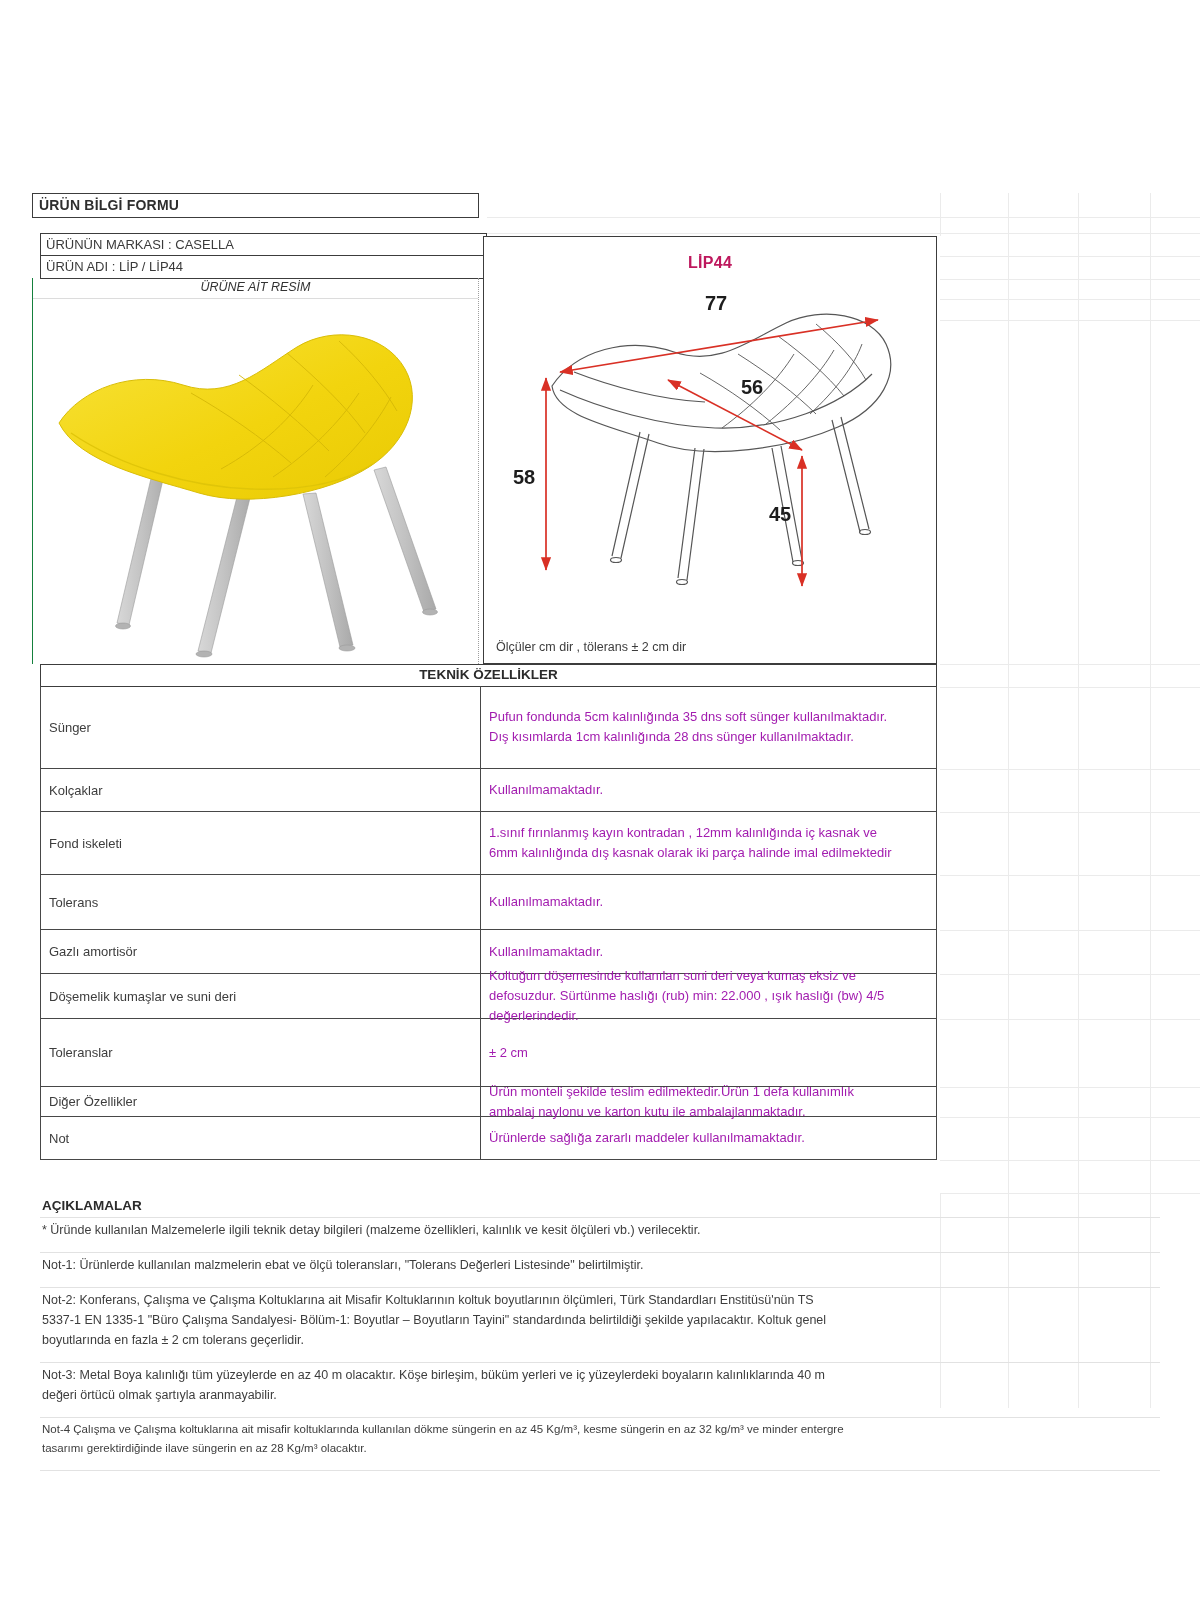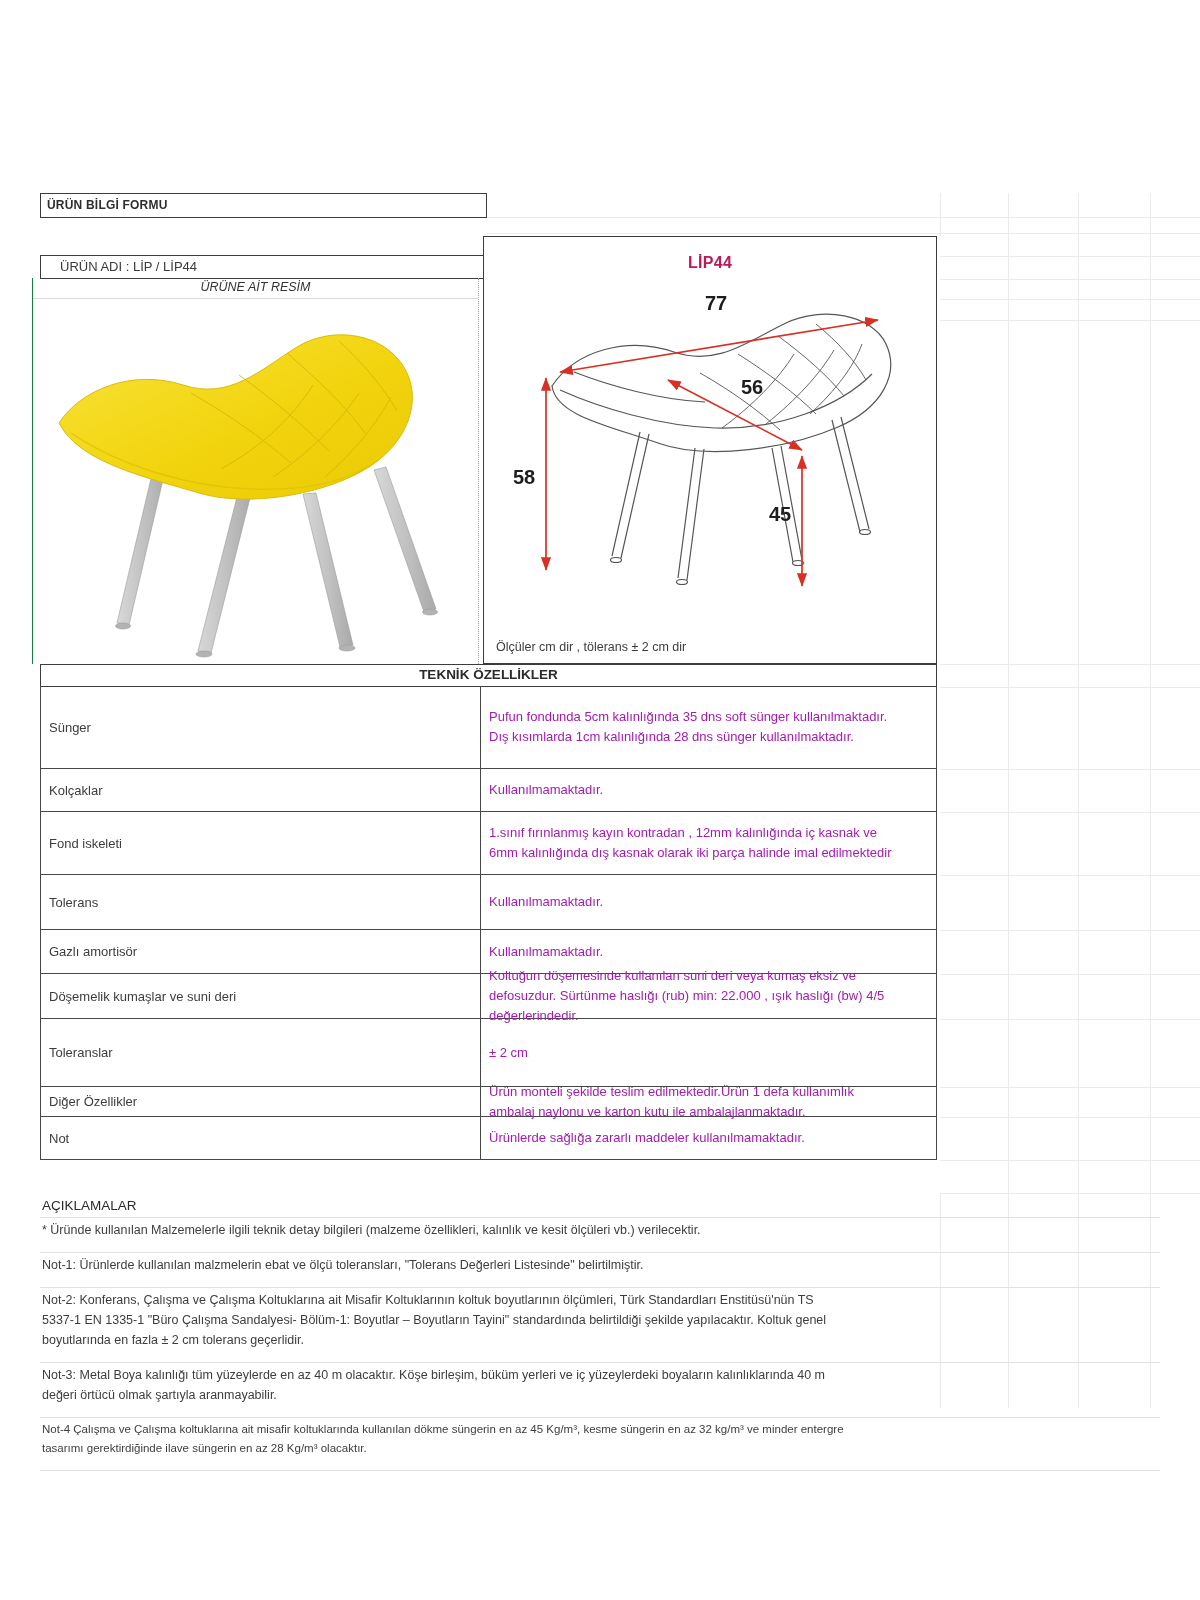--- a/index.html
+++ b/index.html
@@ -4,26 +4,26 @@
 <style>
   html,body{margin:0;padding:0;background:#fff;}
   #page{position:relative;width:1200px;height:1600px;background:#ffffff;
         font-family:"Liberation Sans", sans-serif;color:#3a3a3a;overflow:hidden;}
   .abs{position:absolute;box-sizing:border-box;}
   
   .vgrid{position:absolute;width:1px;background:#ebebeb;}
   .hgrid{position:absolute;height:1px;background:#ebebeb;}
   
   .darkcell{border:1.5px solid #3c3c3c;background:#fff;}
-  #title-cell{left:40px;top:193px;width:447px;height:25px;font-weight:bold;font-size:12px;
+  #title-cell{left:32px;top:193px;width:447px;height:25px;font-weight:bold;font-size:14px;
               line-height:22px;padding-left:6px;letter-spacing:.2px;color:#2e2e2e;}
   #brand-cell{left:40px;top:233px;width:447px;height:23px;border:1px solid #3c3c3c;
               font-size:13px;line-height:21px;padding-left:5px;}
   #name-cell{left:40px;top:255px;width:447px;height:24px;border:1px solid #3c3c3c;
-             font-size:13px;line-height:22px;padding-left:19px;}
+             font-size:13px;line-height:22px;padding-left:5px;}
   #resim-cell{left:32px;top:278px;width:447px;height:386px;border-left:1px solid #15803d;
               border-right:1px dotted #9f9f9f;font-style:italic;}
   #resim-label{height:20px;text-align:center;font-size:12.5px;line-height:19px;
                border-bottom:1px solid #dcdcdc;color:#333;}
   
   #panel-cell{left:483px;top:236px;width:454px;height:428px;border:1.5px solid #3c3c3c;}
   #panel-title{text-align:center;font-weight:bold;font-size:16px;margin-top:17px;color:#be185d;
                letter-spacing:.3px;}
   #panel-note{position:absolute;left:12px;bottom:9px;font-size:12.5px;color:#3d3d3d;}
   
@@ -41,21 +41,21 @@
   #spec-table .srow:nth-child(3){height:63px}
   #spec-table .srow:nth-child(4){height:55px}
   #spec-table .srow:nth-child(5){height:44px}
   #spec-table .srow:nth-child(6){height:45px}
   #spec-table .srow:nth-child(7){height:68px}
   #spec-table .srow:nth-child(8){height:30px}
   #spec-table .srow:nth-child(9){height:43px}
   #spec-table .srow:nth-child(10){height:33px}
   
   #notes{left:40px;top:1196px;width:1120px;}
-  #notes-title{font-weight:normal;font-size:13.5px;color:#2b2b2b;padding:2px 0 4px 2px;
+  #notes-title{font-weight:bold;font-size:13.5px;color:#2b2b2b;padding:2px 0 4px 2px;
                border-bottom:1px solid #e2e2e2;}
   .note{font-size:12.5px;line-height:20px;color:#3d3d3d;padding:2px 0 12px 2px;
         border-bottom:1px solid #e2e2e2;white-space:pre-line;}
   .note.small{font-size:11.5px;line-height:19px;}
   svg text{font-family:"Liberation Sans", sans-serif;}
 </style>
 </head>
 <body>
 
 <div id="page">
@@ -78,20 +78,21 @@
   <div class="hgrid" style="left:940px;top:875px;width:260px;"></div>
   <div class="hgrid" style="left:940px;top:930px;width:260px;"></div>
   <div class="hgrid" style="left:940px;top:974px;width:260px;"></div>
   <div class="hgrid" style="left:940px;top:1019px;width:260px;"></div>
   <div class="hgrid" style="left:940px;top:1087px;width:260px;"></div>
   <div class="hgrid" style="left:940px;top:1117px;width:260px;"></div>
   <div class="hgrid" style="left:940px;top:1160px;width:260px;"></div>
   <div class="hgrid" style="left:940px;top:1193px;width:260px;"></div>
 
   <div class="abs darkcell" id="title-cell">ÜRÜN BİLGİ FORMU</div>
+  <div class="abs" id="brand-cell">ÜRÜNÜN MARKASI : CASELLA</div>
   <div class="abs" id="name-cell">ÜRÜN ADI : LİP / LİP44</div>
 
   <div class="abs" id="resim-cell">
     <div id="resim-label">ÜRÜNE AİT RESİM</div>
     <svg width="430" height="362" viewBox="0 0 430 362" style="display:block;margin:2px auto 0;">
       <defs>
         <linearGradient id="seatGrad" x1="0" y1="0" x2="1" y2="1">
           <stop offset="0" stop-color="#f8e33a"></stop>
           <stop offset="0.55" stop-color="#f2d40e"></stop>
           <stop offset="1" stop-color="#e9ca04"></stop>

